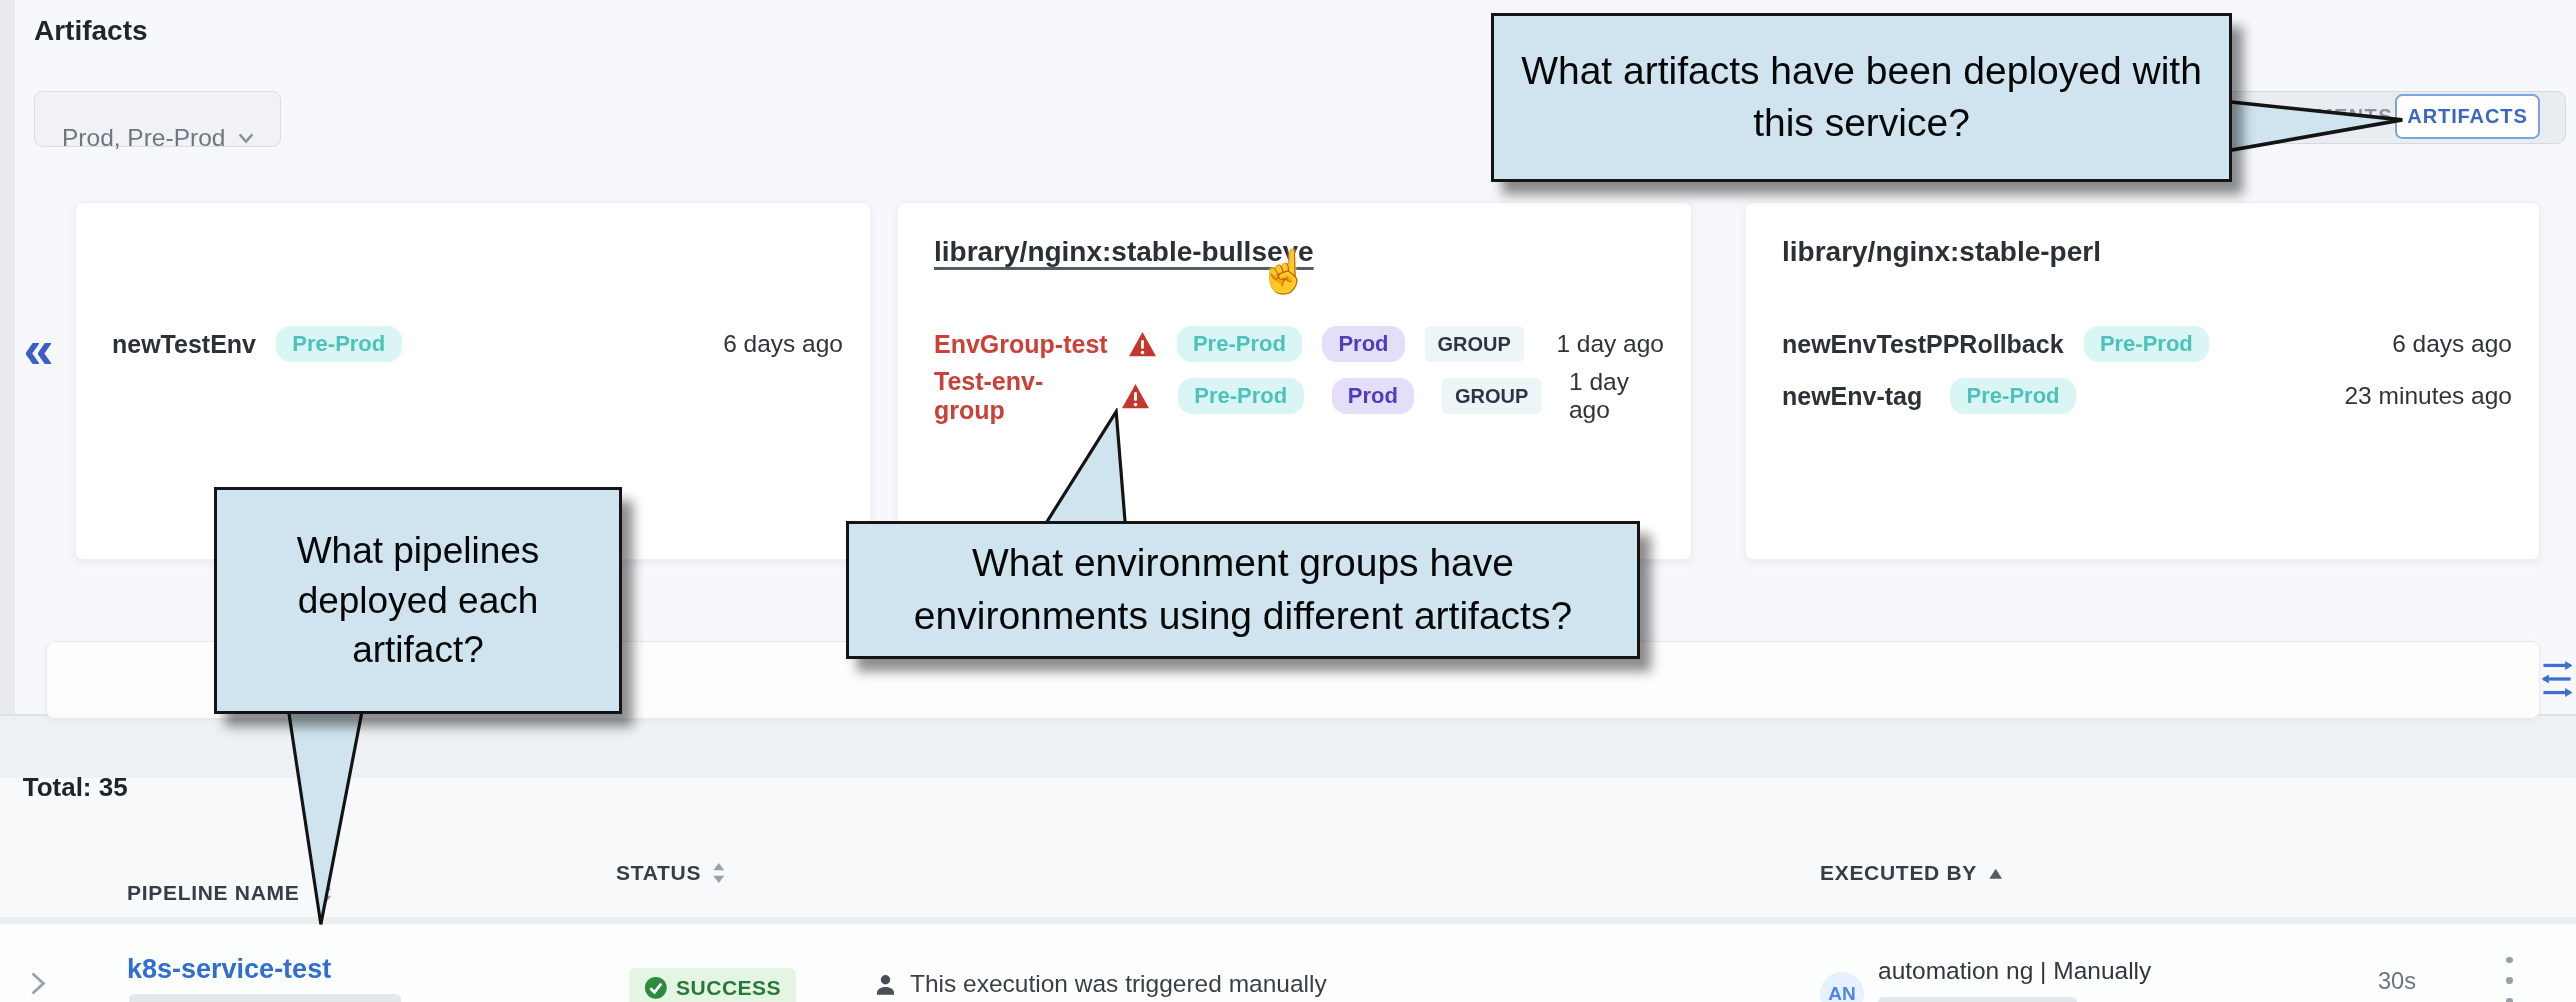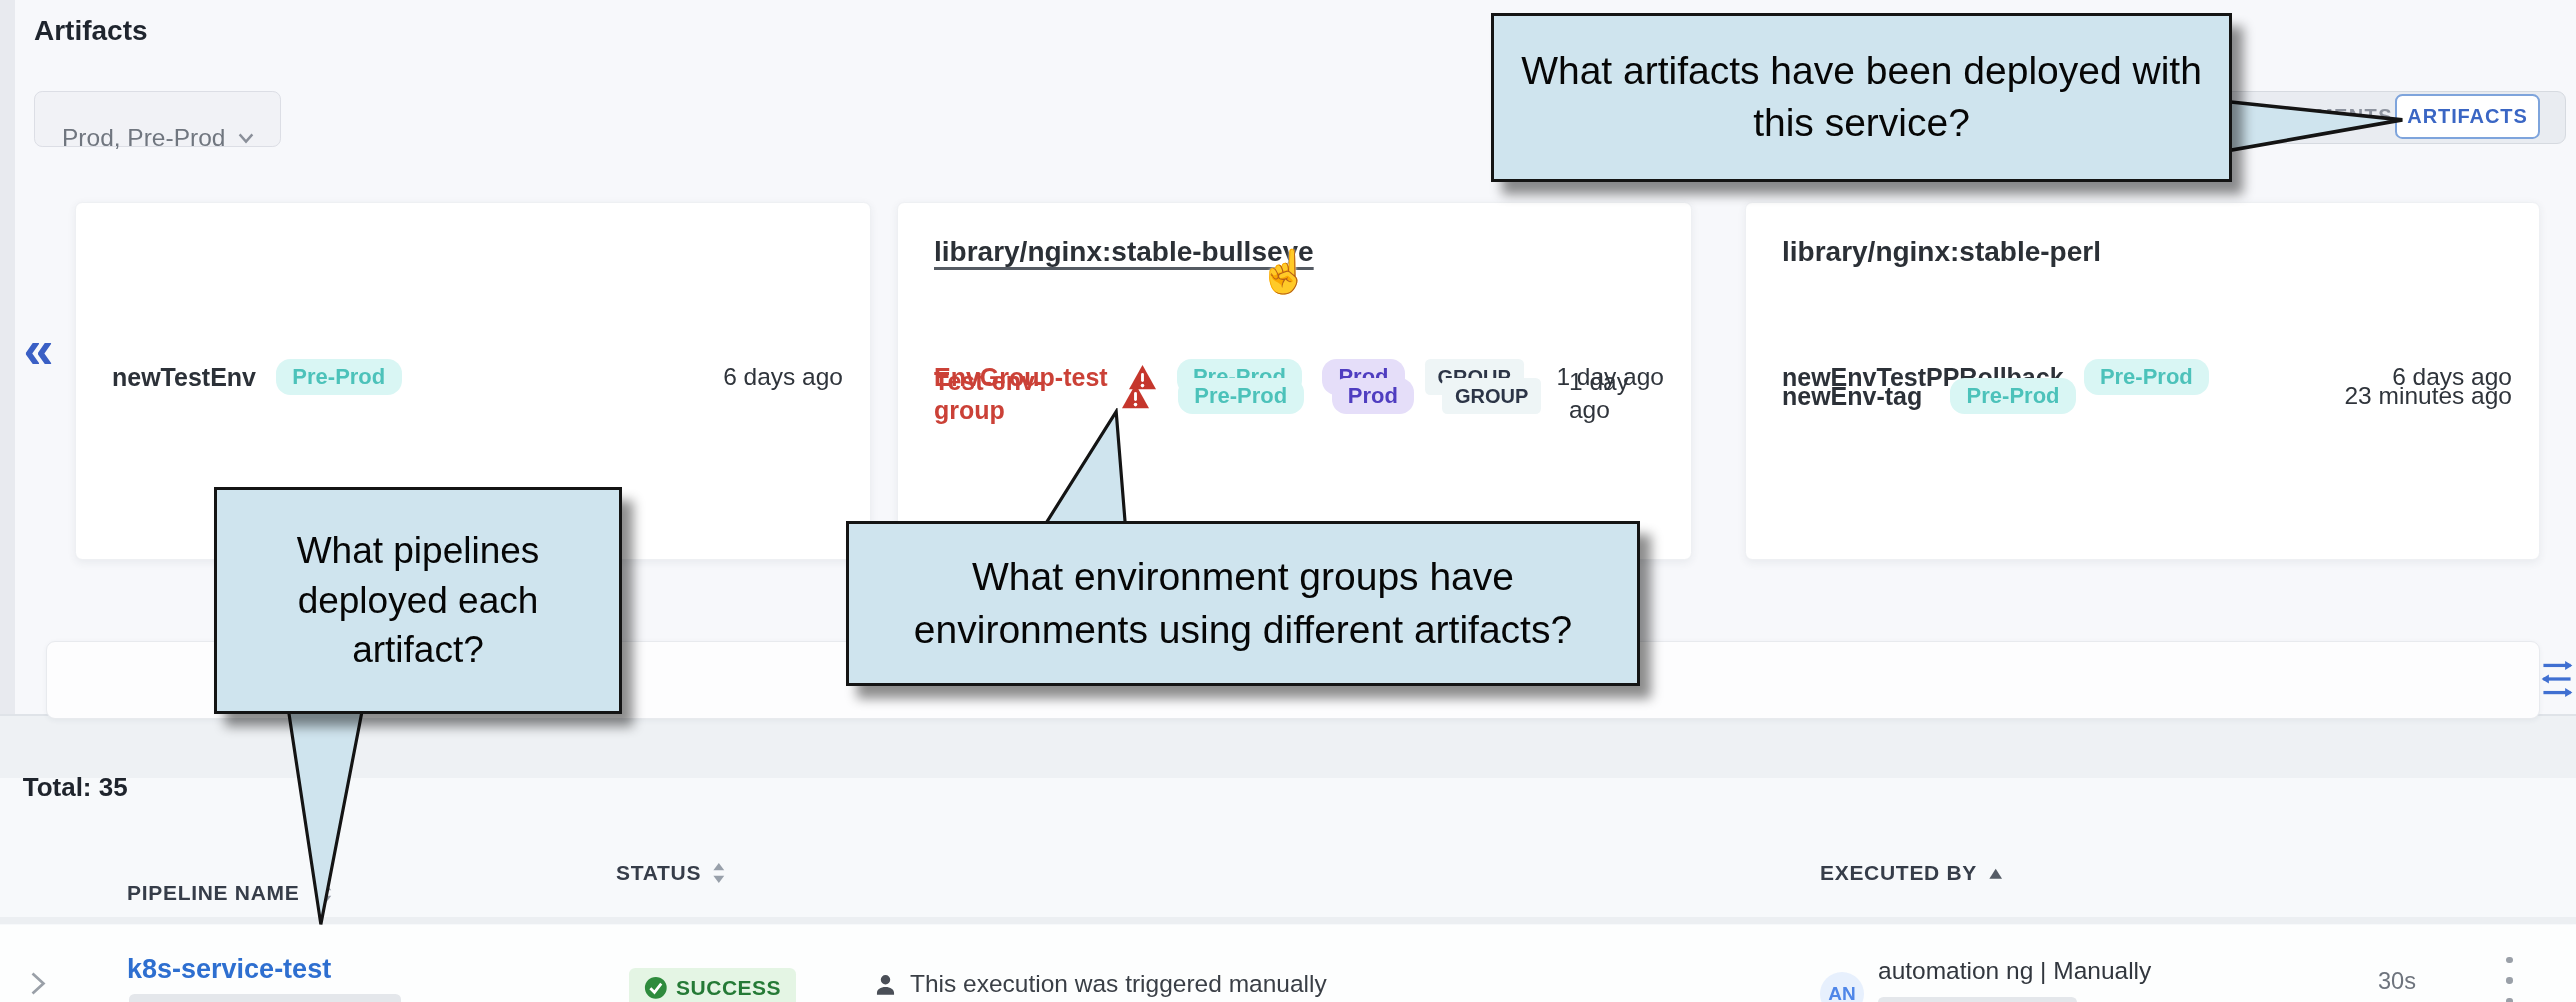--- a/index.html
+++ b/index.html
@@ -27,21 +27,21 @@
   .collapse { left:23.6px; top:322px; font-size:54px; font-weight:700; color:#3a5fc5; line-height:1; z-index:3; }
 
   
   .card { top:202px; height:358px; background:#ffffff; border:0.9px solid #eef0f3; border-radius:7.3px; box-shadow:0 2.7px 9px rgba(40,50,70,0.07); z-index:1; }
   .card1 { left:75px;  width:796px; }
   .card2 { left:897px; width:795px; }
   .card3 { left:1745px; width:795px; }
   .card-title { position:absolute; left:36px; top:33px; font-size:28px; font-weight:700; color:#2b3036; }
   .card-title.u { text-decoration:underline; text-decoration-thickness:2.7px; text-underline-offset:6.3px; text-decoration-color:#555b63; }
   .env-row { position:absolute; left:36px; right:27px; height:42px; display:flex; align-items:center; gap:20px; }
-  .row-a { top:120px;margin-top:33px; } .row-b { top:172px;gap:28px; }
+  .row-a { top:120px; } .row-b { top:172px;gap:28px; }
   .env-name { font-size:25px; font-weight:700; color:#2c3138; }
   .env-name.err { color:#cb4137; }
   .badge { font-size:22px; font-weight:700; padding:5.4px 16.3px; border-radius:14.5px; white-space:nowrap; }
   .b-preprod { background:#d9f6f4; color:#4cc2ba; }
   .b-prod { background:#e5def9; color:#4f3dc0; }
   .b-group { background:#eef5f6; color:#2c3547; border-radius:5.4px; font-size:20px; padding:6.3px 12.7px; }
   .env-time { margin-left:auto; font-size:24.5px; color:#2f343b; }
   .warn { width:29px; height:27px; flex:0 0 auto; }
 
   
@@ -89,21 +89,21 @@
   .avatar { left:1820px; top:972px; width:44px; height:44px; border-radius:50%; background:#e7f0fd; display:flex; align-items:center; justify-content:center; font-size:19px; font-weight:700; color:#4f86e8; z-index:2; }
   .executor { left:1878px; top:957px; font-size:24.5px; color:#32373e; z-index:2;text-align:center; }
   .duration { left:2378px; top:968px; font-size:23.6px; color:#6e747d; z-index:2; }
   .kebab { left:2505px; top:957px; width:9px; height:47px; display:flex; flex-direction:column; justify-content:space-between; align-items:center; z-index:2; }
   .kebab i { width:6.3px; height:6.3px; border-radius:50%; background:#9aa0a8; }
 
   
   .callout { background:#cfe4ee; border:3.6px solid #141414; box-shadow:11px 12.7px 11px rgba(0,0,0,0.45); color:#060606; text-align:center; z-index:60; display:flex; align-items:center; justify-content:center; }
   .co-artifacts { left:1491px; top:12.7px; width:741px; height:169px; font-size:39px; line-height:1.35; padding:0 27px; }
   .co-pipelines { left:214px; top:487px; width:408px; height:227px; font-size:37px; line-height:1.35; padding:0 36px; }
-  .co-envgroups { left:846px; top:521px; width:794px; height:165px; font-size:39px; line-height:1.35; padding:0 18px; }
+  .co-envgroups { left:846px; top:521px; width:794px; height:138px; font-size:39px; line-height:1.35; padding:0 18px; }
   .tail { z-index:55; }
 </style>
 </head>
 <body>
 
 <div class="abs left-strip"></div>
 
 <div class="abs page-title">Artifacts</div>
 <div class="abs env-select">
   <span>Prod, Pre-Prod</span>

